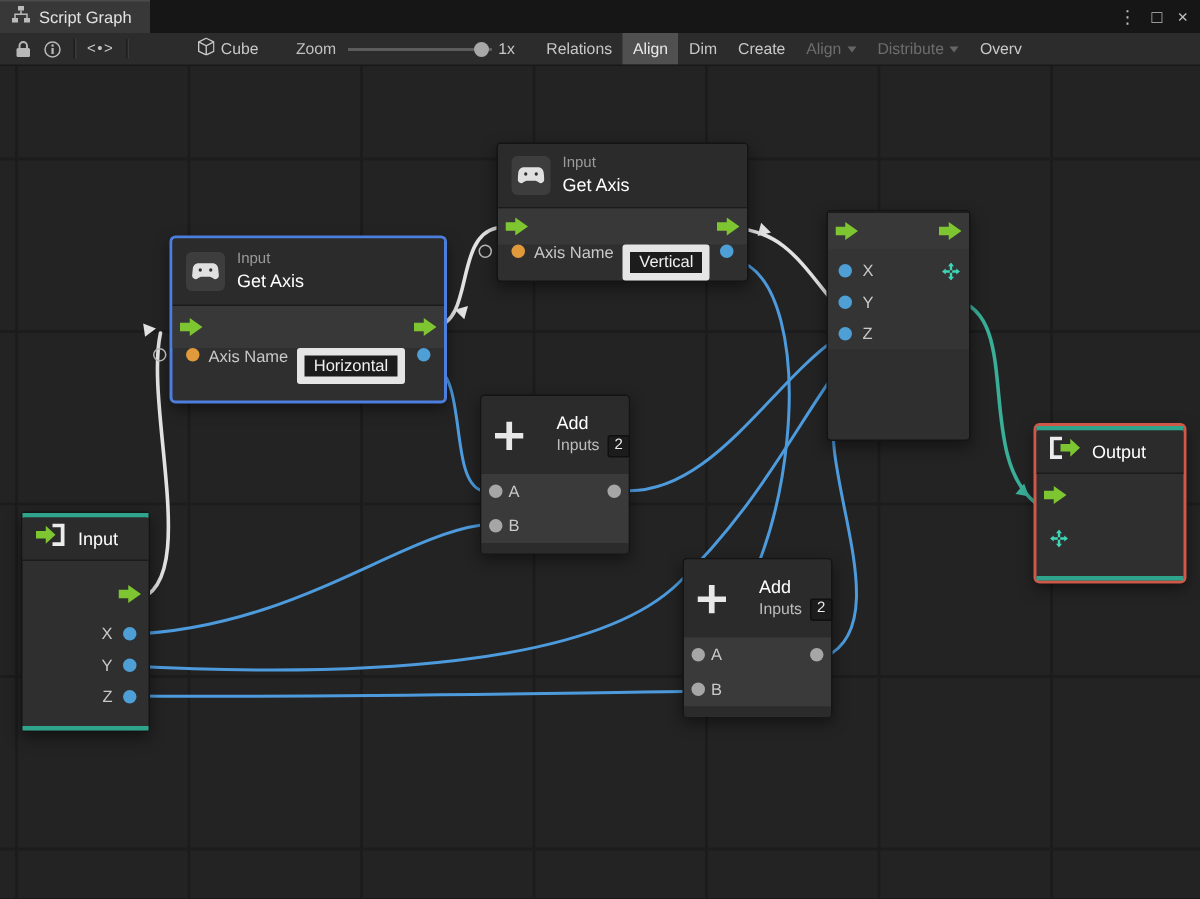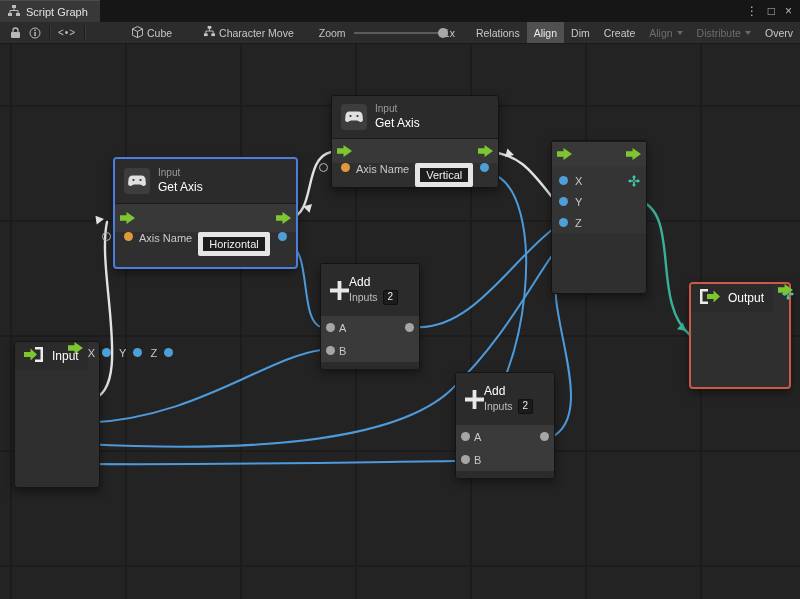--- a/index.html
+++ b/index.html
@@ -82,41 +82,41 @@
                     box-shadow:0 0 0 1px var(--selection-border,#4c7fdd), 0 4px 10px rgba(0,0,0,.5); }
   #node-getaxis-v .hdr { height:42px; } #node-getaxis-h .hdr { height:44px; }
   #node-getaxis-v .flow-row { height:24px; } #node-getaxis-h .flow-row { height:28px; }
   .ga-row { position:relative; display:flex; align-items:flex-start; gap:6px; padding:0 9px; }
   #node-getaxis-v .ga-row { height:26px; } #node-getaxis-h .ga-row { height:30px; }
   .ga-row .dot.out { margin-left:auto; }
 
   
   #node-add-top { left:320px; top:219px; width:100px; height:106px; }
   #node-add-bottom { left:455px; top:328px; width:100px; height:106px; }
-  .add-hdr { height:52px; align-items:center; gap:0; }
+  .add-hdr { height:52px; align-items:center; gap:22px; }
   .plus-icon { display:inline-flex; flex:none; }
   .inputs-line { display:flex; align-items:center; gap:5px; font-size:10.5px; color:#bdbdbd; }
   .count-field { background:#1c1c1c; border:1px solid #101010; color:#ececec; font-size:10px;
                  padding:0 4px; border-radius:2px; min-width:13px; text-align:center; }
   .add-rows { background:#3a3a3a; }
   .add-row { position:relative; height:23px; display:flex; align-items:center; padding:0 18px; }
   .add-row .dot.left { position:absolute; left:5px; }
   .add-row .dot.right { position:absolute; right:5px; }
   .add-footer { height:7px; background:#2b2b2b; border-radius:0 0 2px 2px; }
 
   
   #node-vec3 { left:551px; top:96px; width:96px; height:154px; }
   #node-vec3 .hdr { height:46px; }
   #node-vec3 .flow-row { height:24px; }
   .vec-rows { padding-top:4px; background:#343434; }
   .vec-row { position:relative; height:21px; display:flex; align-items:center; gap:7px; padding:0 7px; }
   .row-right-icon { position:absolute; right:6px; display:inline-flex; }
 
   
-  .ionode { display:flex; flex-direction:row; }
+  .ionode { display:flex; flex-direction:column; }
   .accent { height:3px; background:var(--node-accent-teal,#2fa48c); flex:none; }
   .io-hdr { height:28px; background:#2b2b2b; }
   .io-hdr .title { font-size:12px; }
   #node-input { left:14px; top:297px; width:86px; height:147px; }
   #node-output { left:690px; top:239px; width:100px; height:105px;
                  border-color:var(--output-highlight,#cf5948);
                  box-shadow:0 0 0 1px var(--output-highlight,#cf5948), 0 4px 10px rgba(0,0,0,.5); }
   .io-gap { height:16px; flex:none; }
   .io-gap.sm { height:8px; }
   .io-flow-row { position:relative; height:22px; flex:none; }
@@ -170,31 +170,20 @@
 
     <span class="tb-btn ml-cube">
       <span>
         <svg width="11" height="12" viewBox="0 0 12 13">
             <path d="M6,0.5 L11.5,3.2 V10 L6,12.6 0.5,10 V3.2 z" fill="none" stroke="#c8c8c8"></path>
             <path d="M0.5,3.2 L6,6 11.5,3.2 M6,6 V12.6" stroke="#c8c8c8" fill="none"></path>
           </svg>
       </span>
       <span>Cube</span>
     </span>
-    <span class="tb-btn ml-cm">
-      <span>
-        <svg width="11" height="11" viewBox="0 0 12 12">
-            <rect x="4" y="0" width="4" height="3" fill="#c8c8c8"></rect>
-            <rect x="0" y="8" width="4" height="3" fill="#c8c8c8"></rect>
-            <rect x="8" y="8" width="4" height="3" fill="#c8c8c8"></rect>
-            <path d="M6,3 V5.5 M2,8 V5.5 H10 V8" stroke="#c8c8c8" fill="none"></path>
-          </svg>
-      </span>
-      <span>Character Move</span>
-    </span>
 
     <span class="zoom-label">Zoom</span>
     <span class="zoom-slider">
       <span class="track"></span>
       <span class="handle"></span>
     </span>
     <span class="zoom-value">1x</span>
 
     <span class="tb-btn ml-rel">Relations</span>
     <span class="tb-btn active">Align</span>

